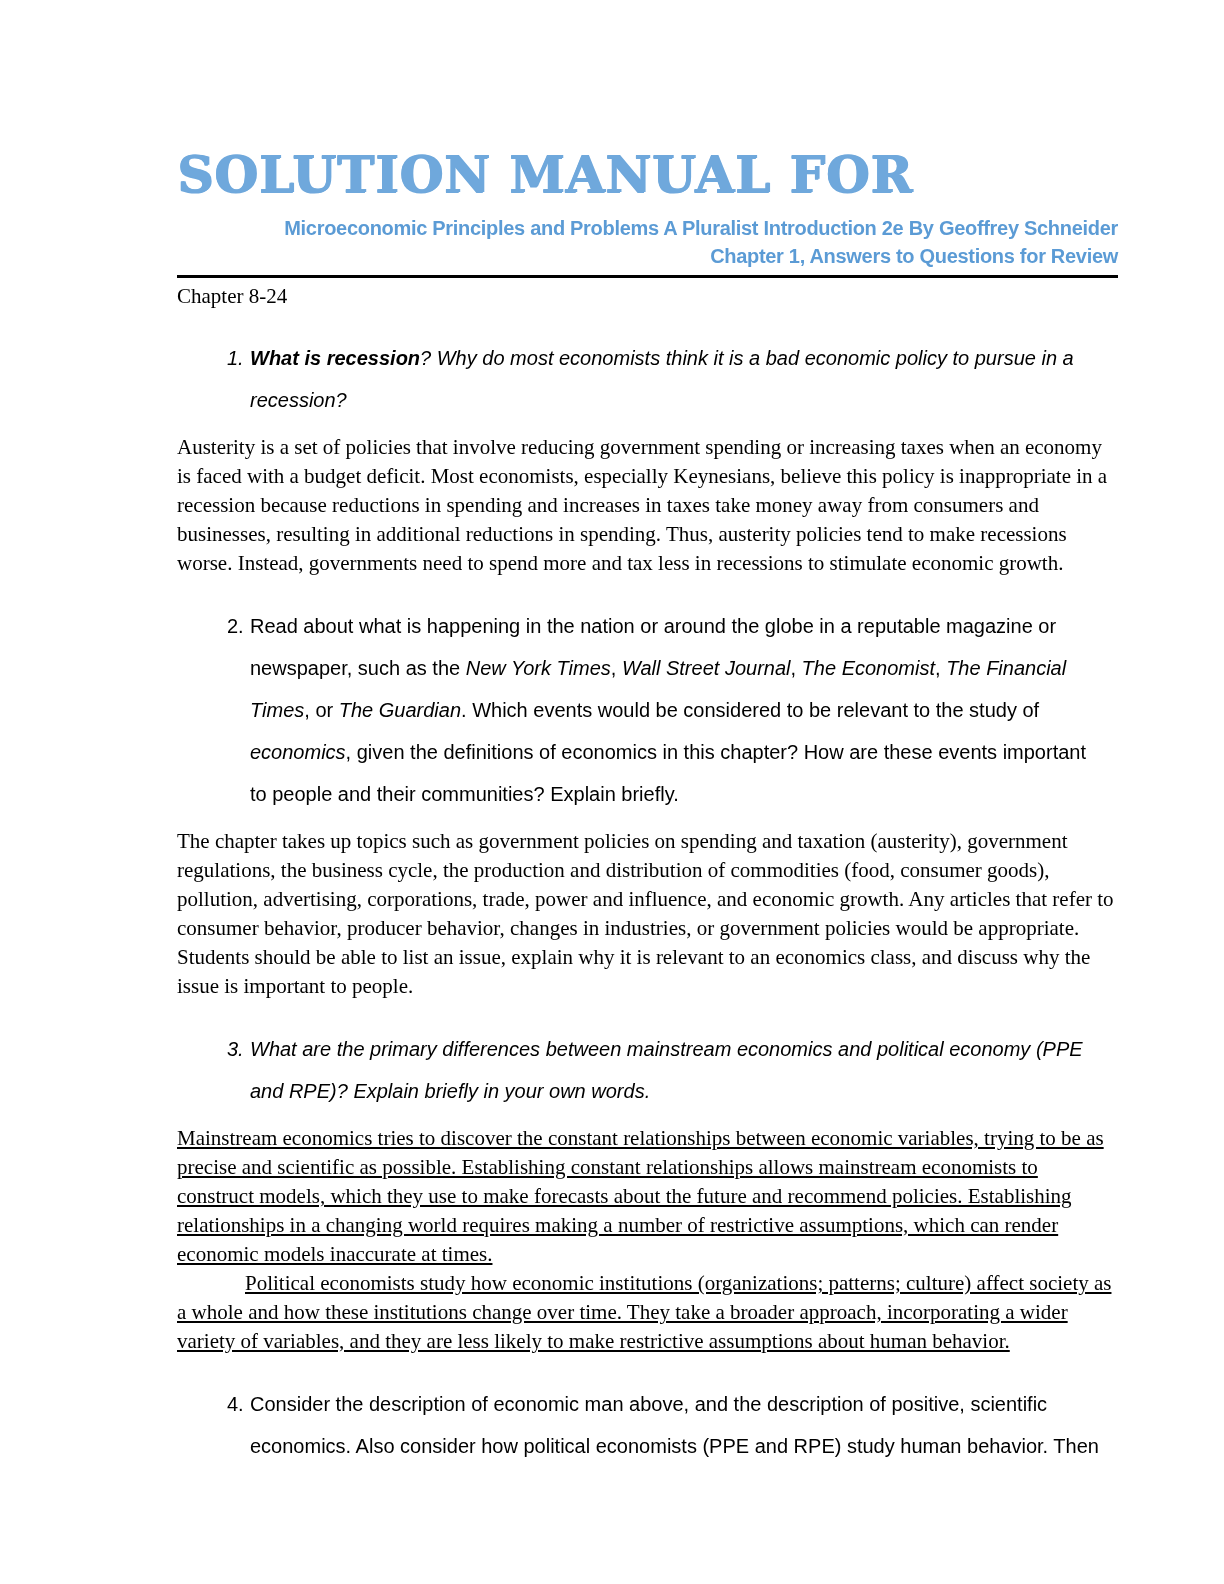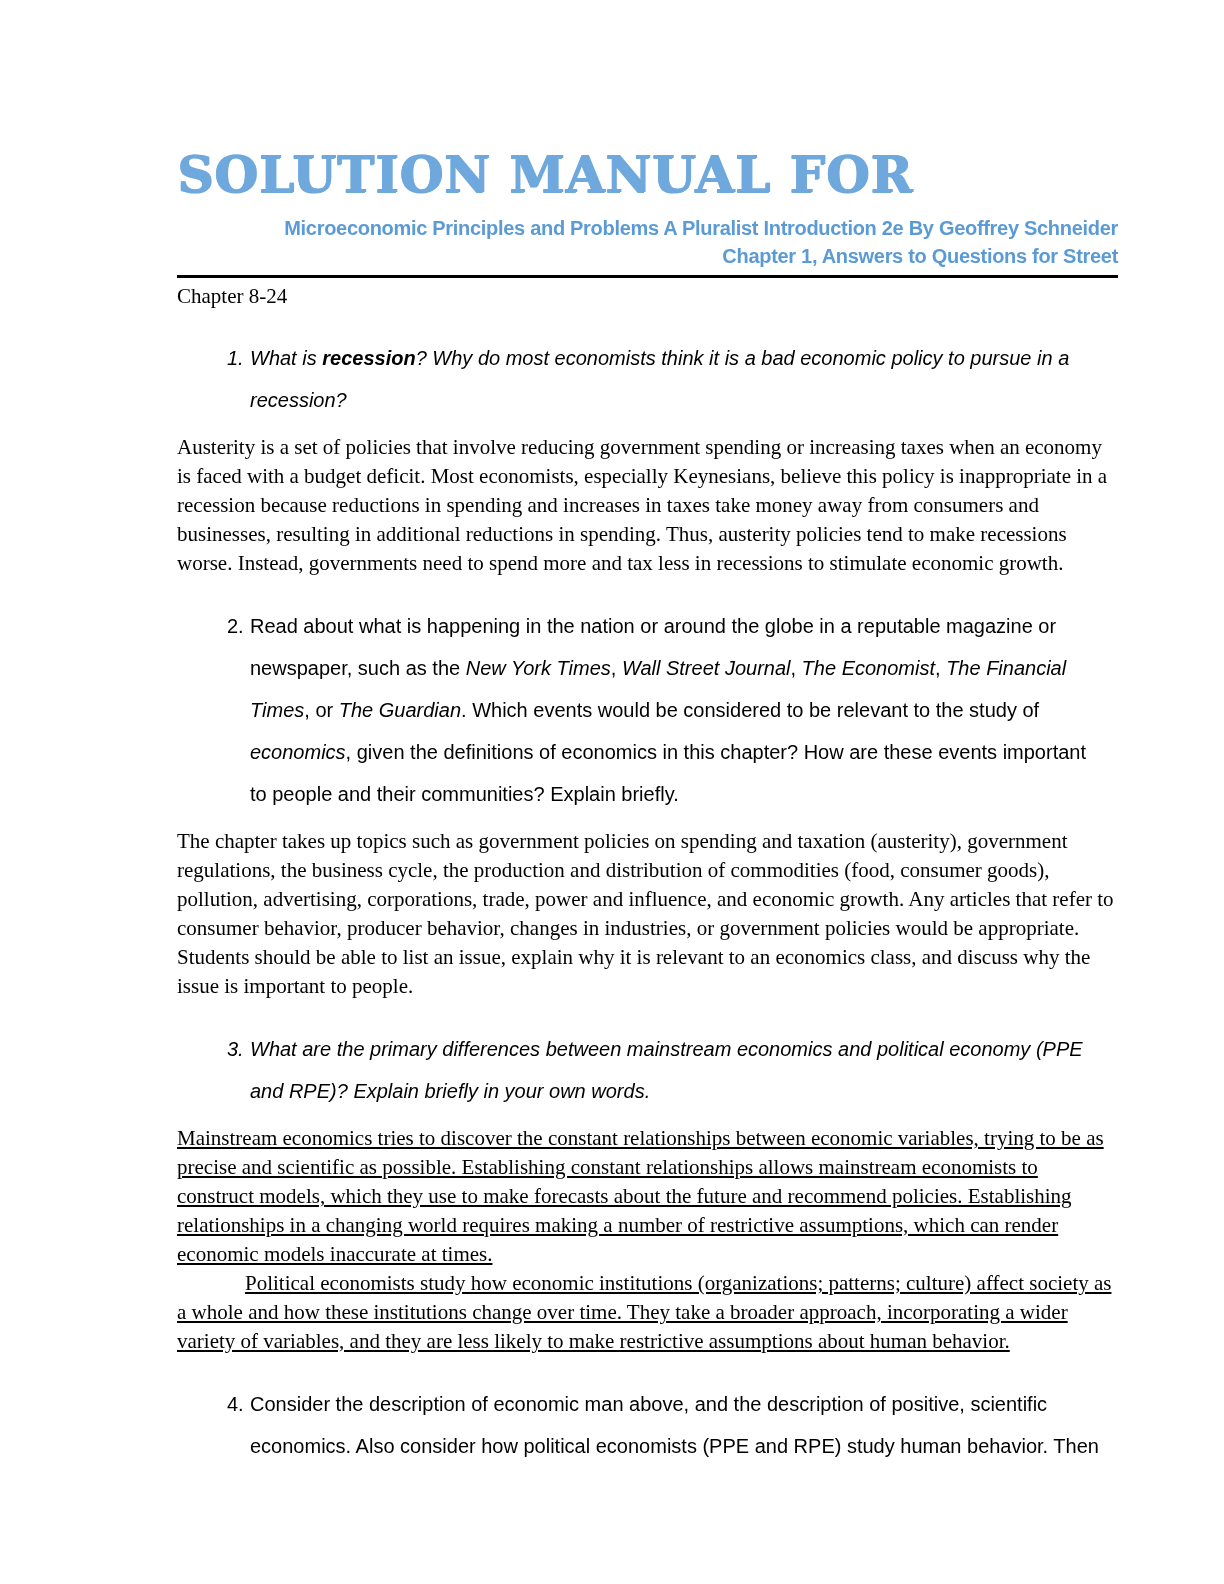--- a/index.html
+++ b/index.html
@@ -79,31 +79,31 @@
 </head>
 <body>
 
 <div class="page">
   <div class="content">
 
     <header>
       <h1 class="main-title">SOLUTION MANUAL FOR</h1>
       <div class="subtitle">
         <div class="subtitle-line">Microeconomic Principles and Problems A Pluralist Introduction 2e By Geoffrey Schneider</div>
-        <div class="subtitle-line">Chapter 1, Answers to Questions for Street</div>
+        <div class="subtitle-line">Chapter 1, Answers to Questions for Review</div>
       </div>
       <div class="rule"></div>
       <div class="chapter-label">Chapter 8-24</div>
     </header>
 
     <main>
 
       <div class="question q-italic">
         <span class="qnum">1.</span>
-        <div class="qtext"><span style="font-style: italic;">What is </span><span style="font-style: italic; font-weight: bold;">recession</span><span style="font-style: italic;">? Why do most economists think it is a bad economic policy to pursue in a recession?</span></div>
+        <div class="qtext"><span style="font-style: italic; font-weight: bold;">What is </span><span style="font-style: italic; font-weight: bold;">recession</span><span style="font-style: italic;">? Why do most economists think it is a bad economic policy to pursue in a recession?</span></div>
       </div>
       <p class="answer">Austerity is a set of policies that involve reducing government spending or increasing taxes when an economy is faced with a budget deficit. Most economists, especially Keynesians, believe this policy is inappropriate in a recession because reductions in spending and increases in taxes take money away from consumers and businesses, resulting in additional reductions in spending. Thus, austerity policies tend to make recessions worse. Instead, governments need to spend more and tax less in recessions to stimulate economic growth.</p>
 
       <div class="question q-upright">
         <span class="qnum">2.</span>
         <div class="qtext"><span>Read about what is happening in the nation or around the globe in a reputable magazine or newspaper, such as the </span><span style="font-style: italic;">New York Times</span><span>, </span><span style="font-style: italic;">Wall Street Journal</span><span>, </span><span style="font-style: italic;">The Economist</span><span>, </span><span style="font-style: italic;">The Financial Times</span><span>, or </span><span style="font-style: italic;">The Guardian</span><span>. Which events would be considered to be relevant to the study of </span><span style="font-style: italic;">economics</span><span>, given the definitions of economics in this chapter? How are these events important to people and their communities? Explain briefly.</span></div>
       </div>
       <p class="answer">The chapter takes up topics such as government policies on spending and taxation (austerity), government regulations, the business cycle, the production and distribution of commodities (food, consumer goods), pollution, advertising, corporations, trade, power and influence, and economic growth. Any articles that refer to consumer behavior, producer behavior, changes in industries, or government policies would be appropriate. Students should be able to list an issue, explain why it is relevant to an economics class, and discuss why the issue is important to people.</p>
 
       <div class="question q-italic">

